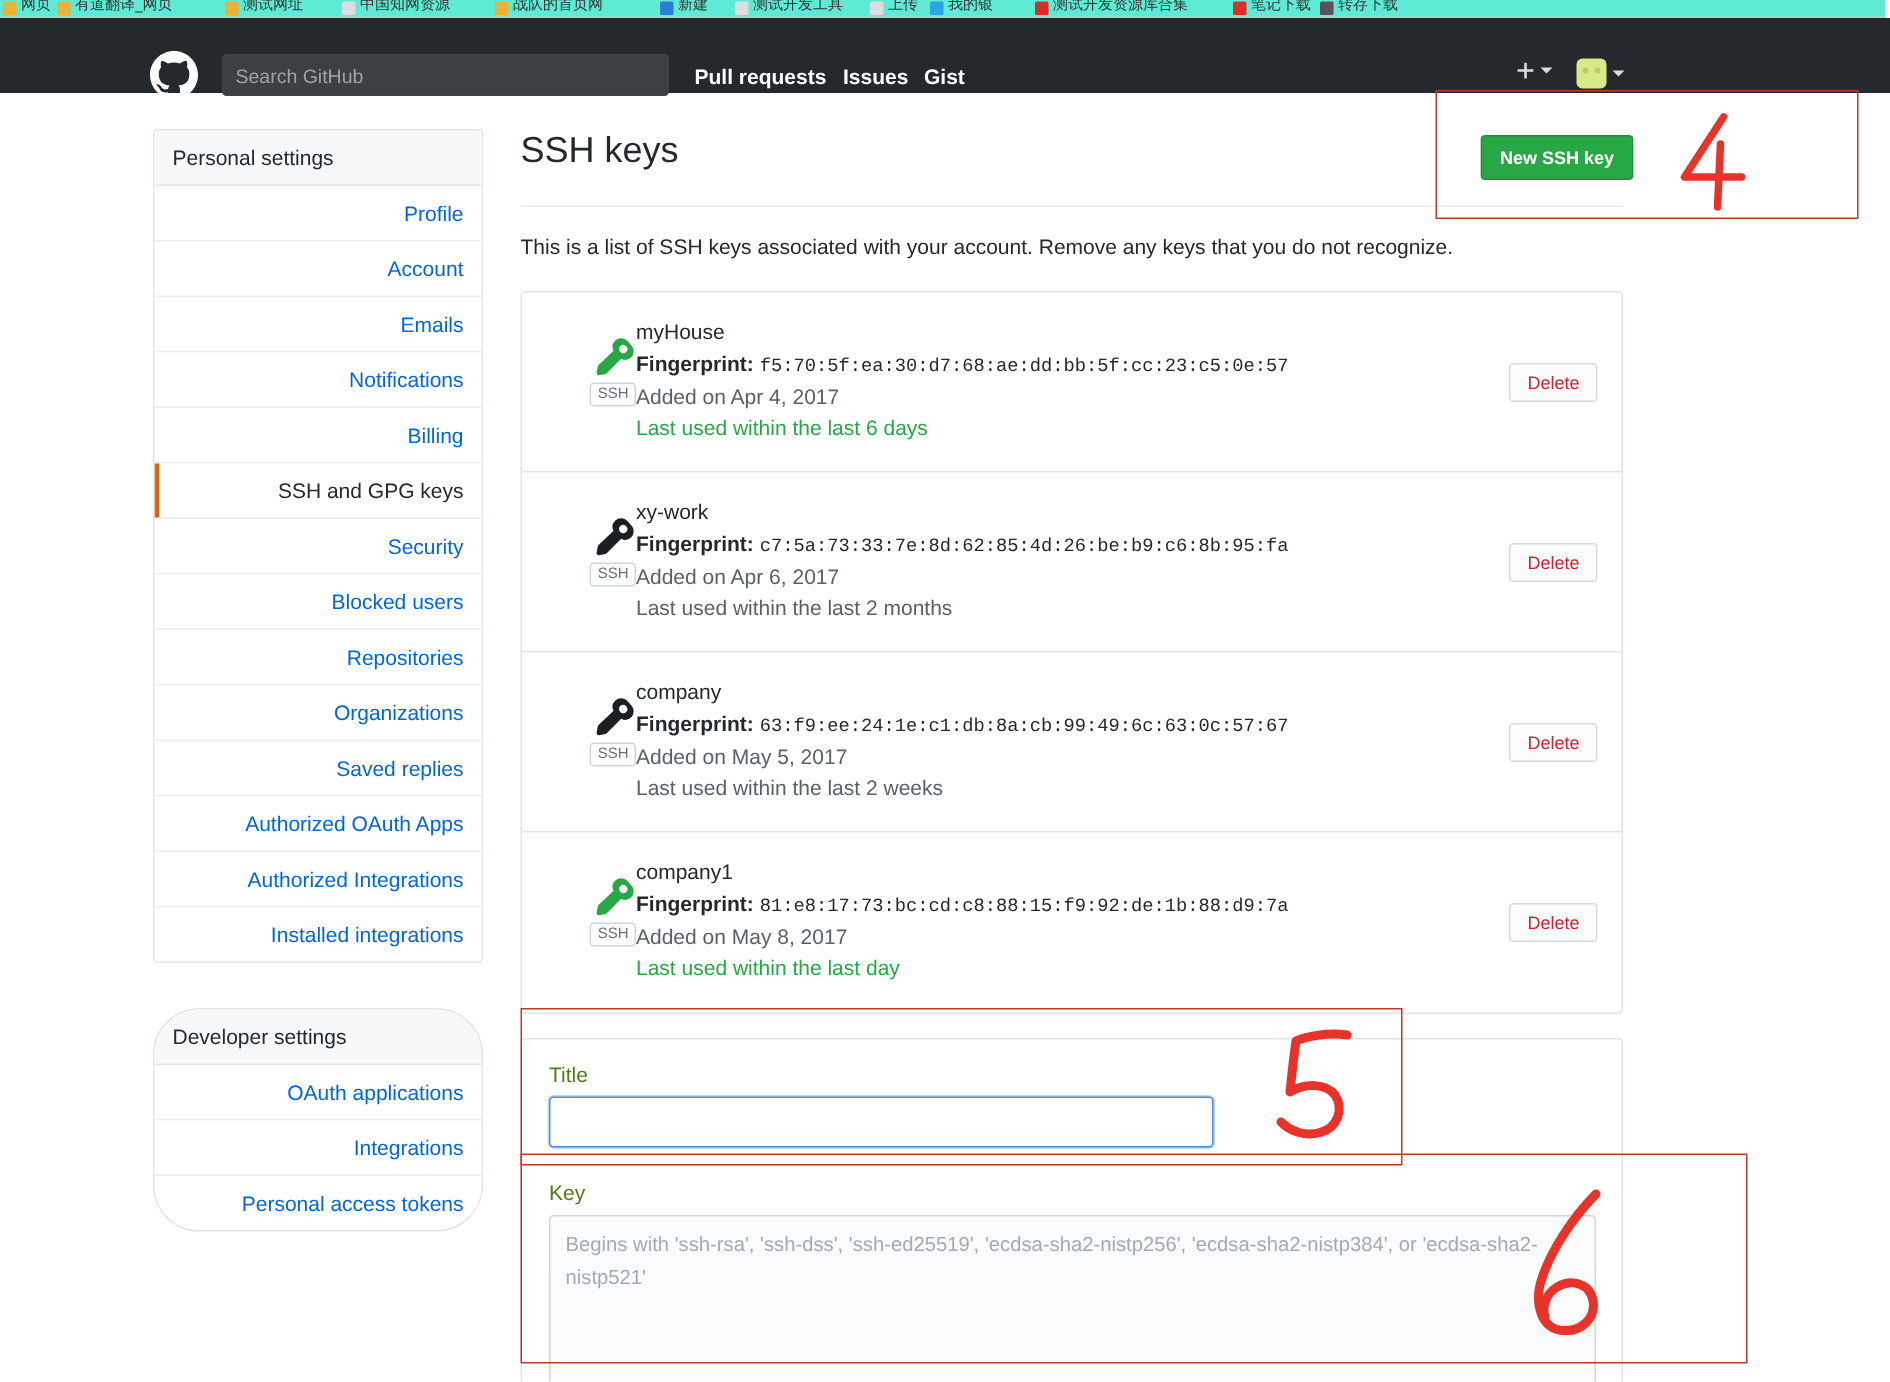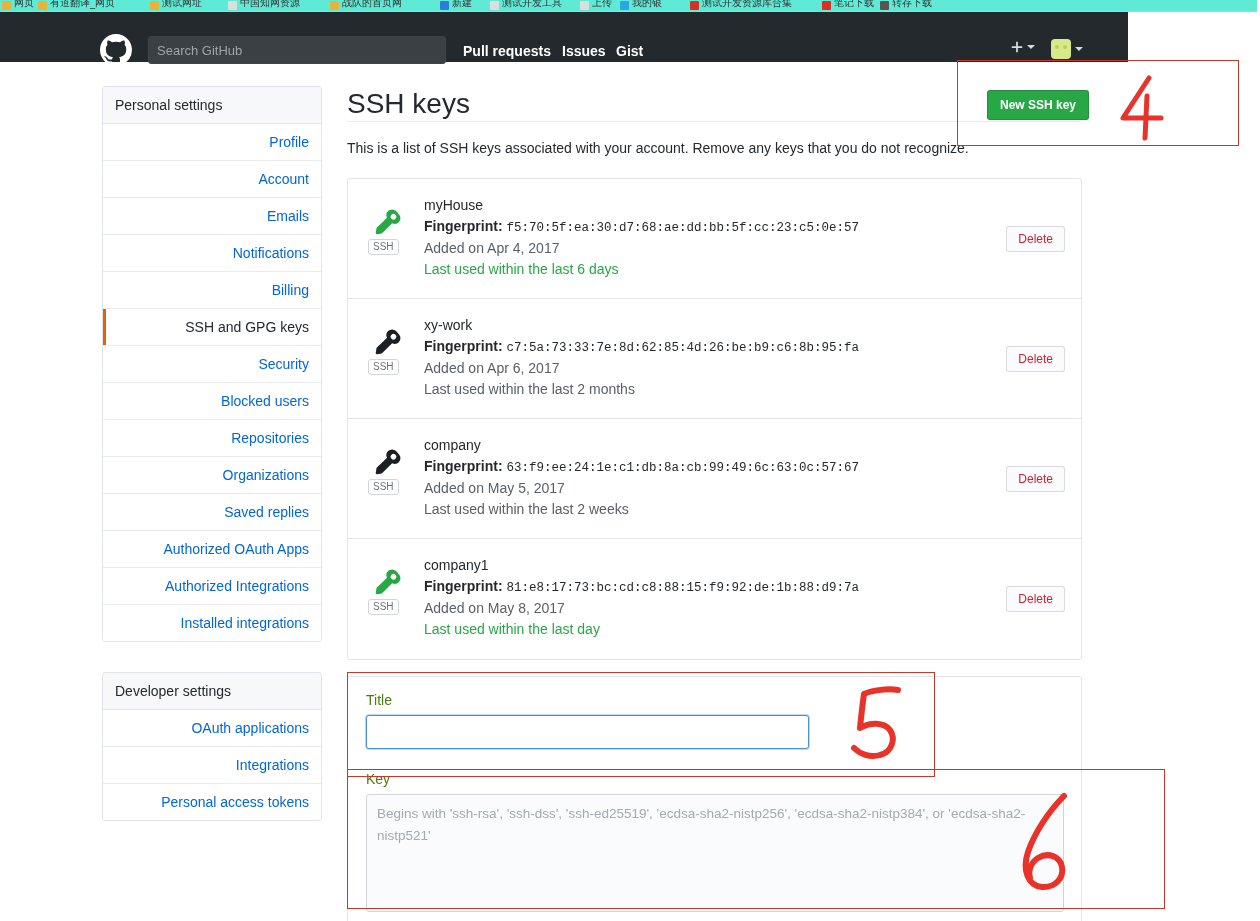--- a/index.html
+++ b/index.html
@@ -24,21 +24,21 @@
     position:absolute; top:-4px;
     font-size:10px; color:#333; white-space:nowrap;
     font-family:"DejaVu Sans", sans-serif;
   }
   #bookmark-strip .bmico{
     position:absolute; top:1px; width:9px; height:9px; border-radius:1px;
   }
 
   
   #gh-header{
-    position:absolute; top:12px; left:0; width:1128px; height:50px;
+    position:absolute; top:12px; left:0; width:1260px; height:50px;
     background:#24292e;
   }
   #gh-logo{
     position:absolute; left:100px; top:22px;
     width:32px; height:32px;
   }
   #search-input{
     position:absolute; left:148px; top:24px;
     width:298px; height:28px;
     background:#3b4044;
@@ -118,29 +118,29 @@
   }
   .nav-item:last-child{ border-bottom:none; }
   .nav-item.selected{
     color:#24292e;
     font-weight:normal;
   }
   .nav-item.selected::before{
     content:""; position:absolute; left:0; top:0; bottom:0; width:3px;
     background:#e36209;
   }
-  #dev-group{ margin-top:30px; }
+  #dev-group{ margin-top:30px;border-radius:31px; }
 
   
   #main{
     position:absolute; left:347px; top:86px; width:735px;
   }
   #page-title{
-    font-size:28px; font-weight:normal; color:#24292e;
-    margin:0; padding-bottom:0;
+    font-size:24px; font-weight:normal; color:#24292e;
+    margin:0; padding-bottom:21px;
     border-bottom:1px solid #eaecef;
     line-height:1.25;
   }
   #new-key-btn{
     position:absolute; left:987px; top:90px;
     background:#28a745;
     border:1px solid rgba(27,31,35,.2);
     border-radius:3px;
     color:#fff;
     font-size:12px; font-weight:bold;
@@ -164,21 +164,21 @@
     display:flex;
     align-items:flex-start;
     padding:14px 16px 14px 20px;
     border-bottom:1px solid #e1e4e8;
     position:relative;
     min-height:120px;
   }
   .key-row:last-child{ border-bottom:none; }
   .key-icon-wrap{
     width:56px; flex:0 0 56px;
-    display:flex; flex-direction:column; align-items:flex-start;
+    display:flex; flex-direction:column; align-items:flex-end;
     padding-top:14px;
   }
   .key-glyph{ width:30px; height:30px; margin-left:4px; }
   .ssh-badge{
     margin-top:2px; margin-left:0;
     font-size:10px;
     color:#6a737d;
     border:1px solid #d1d5da;
     border-radius:3px;
     padding:1px 4px;

